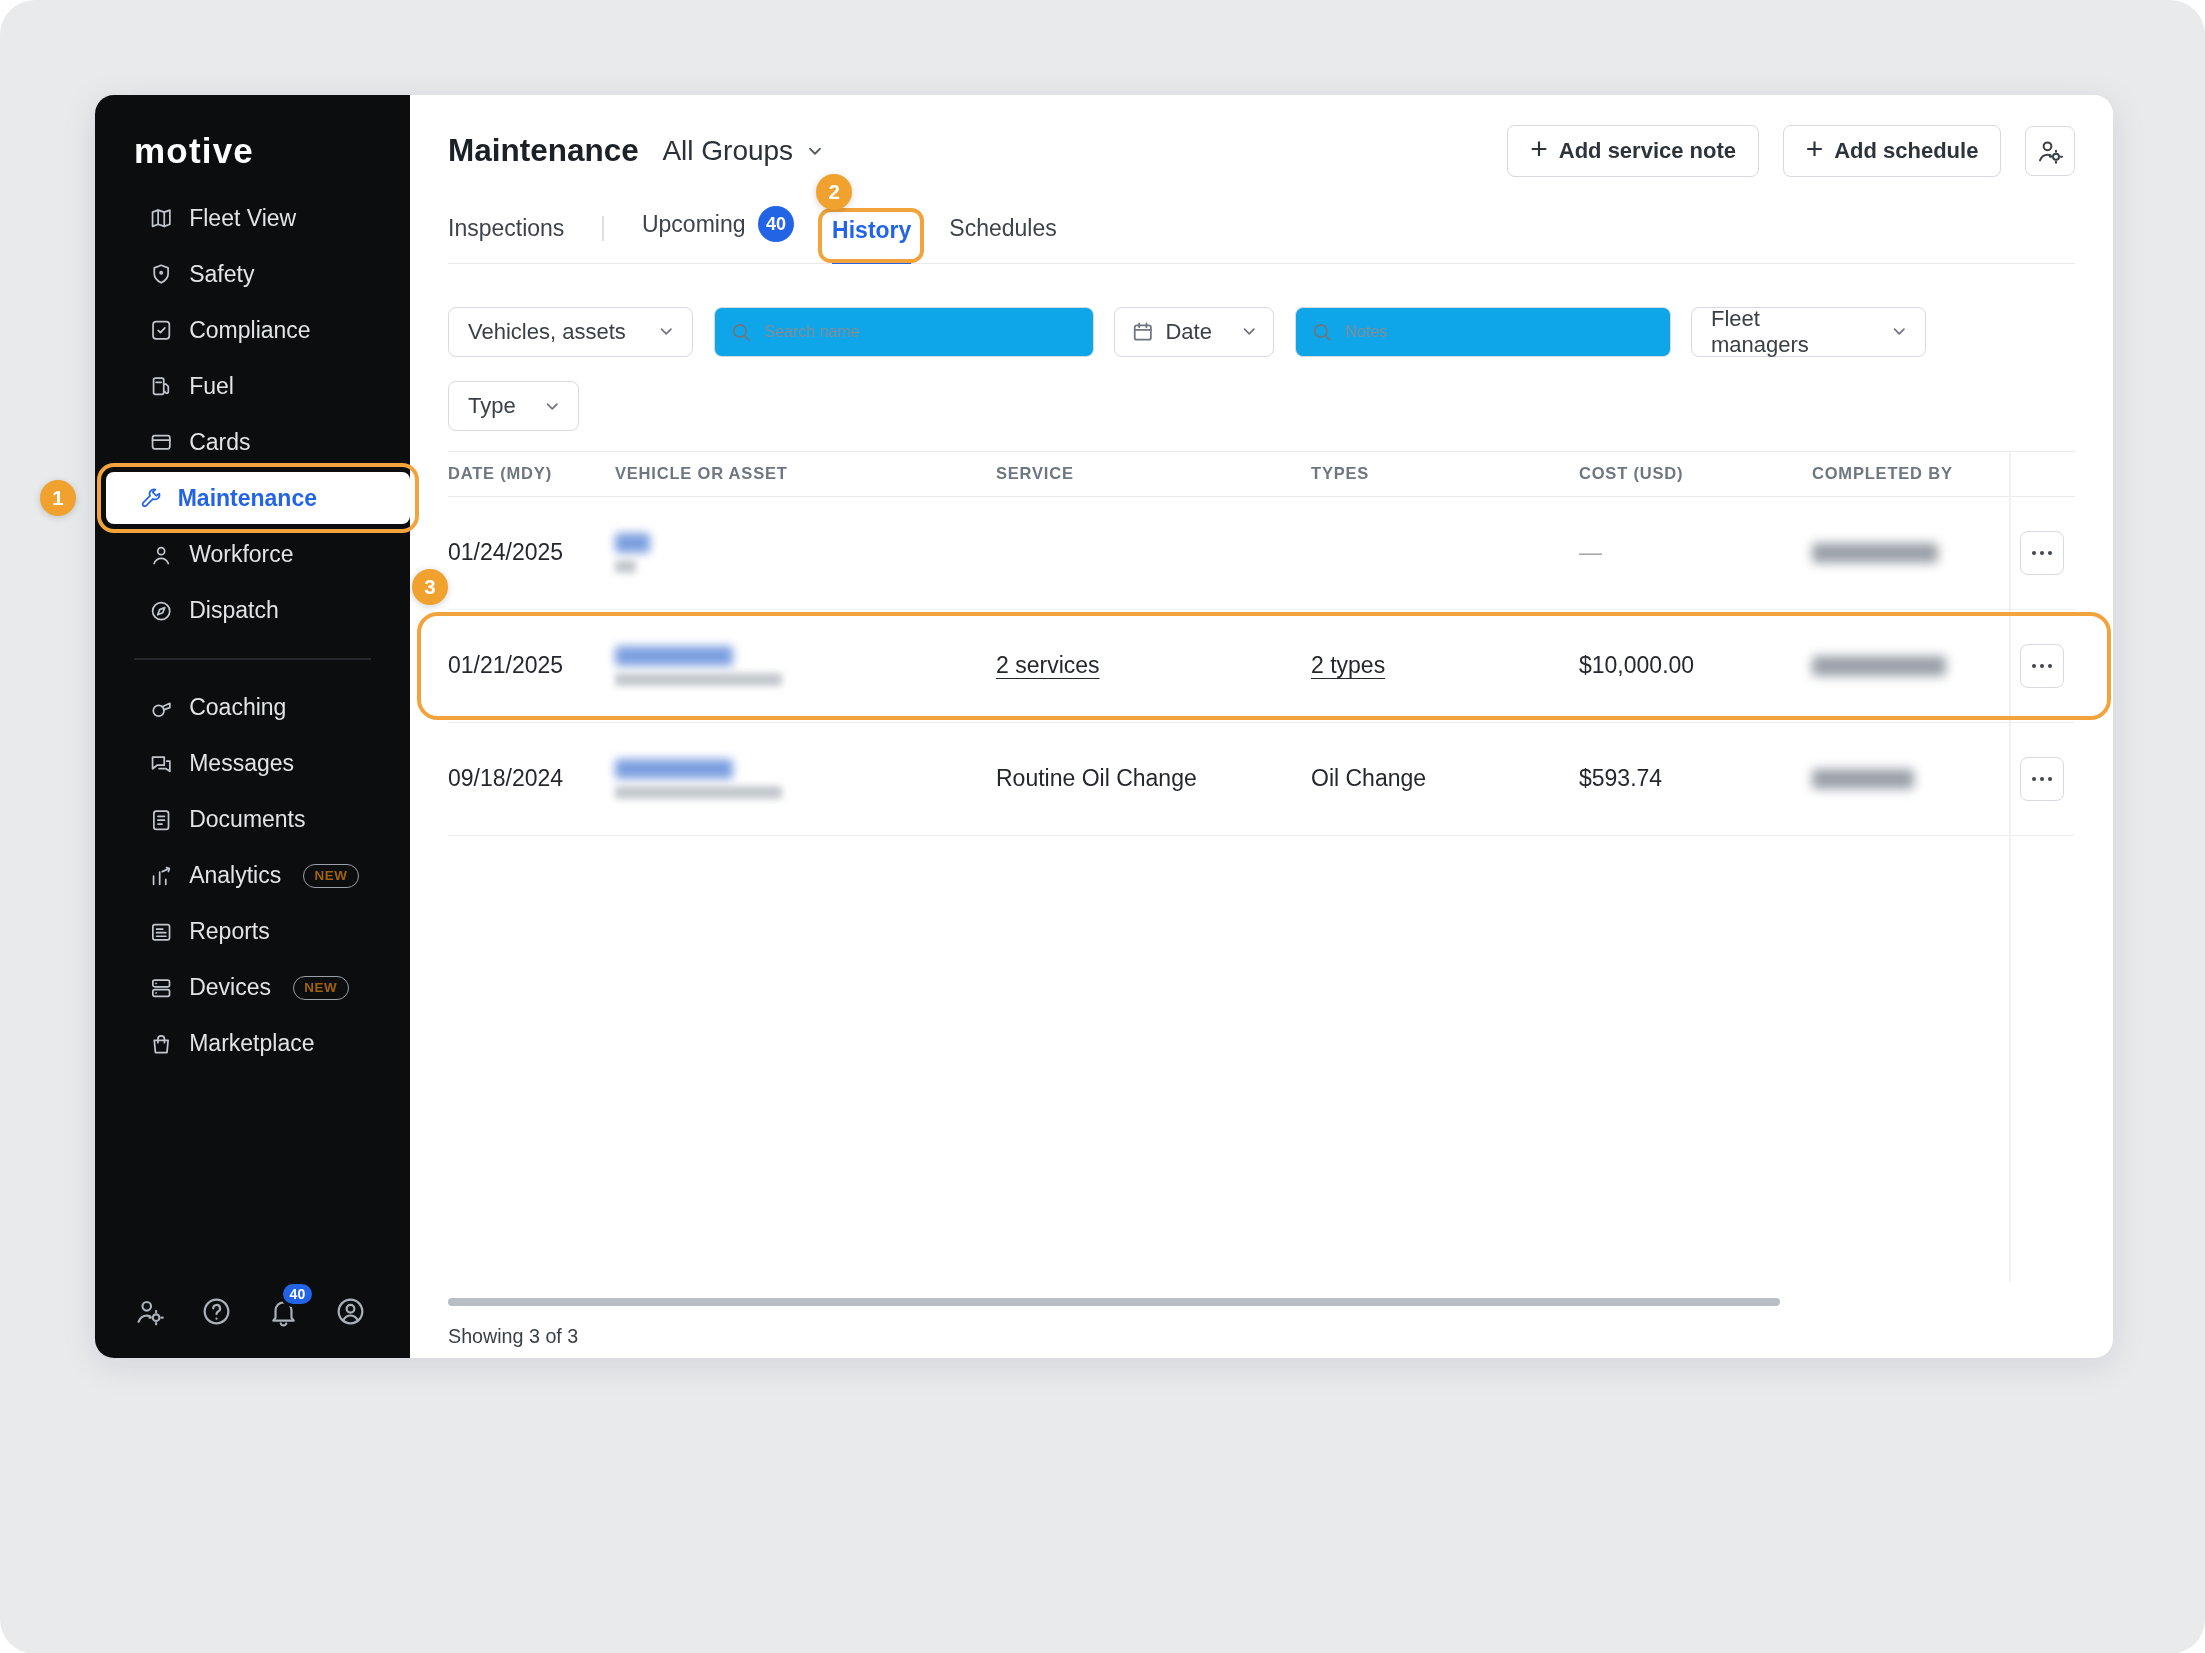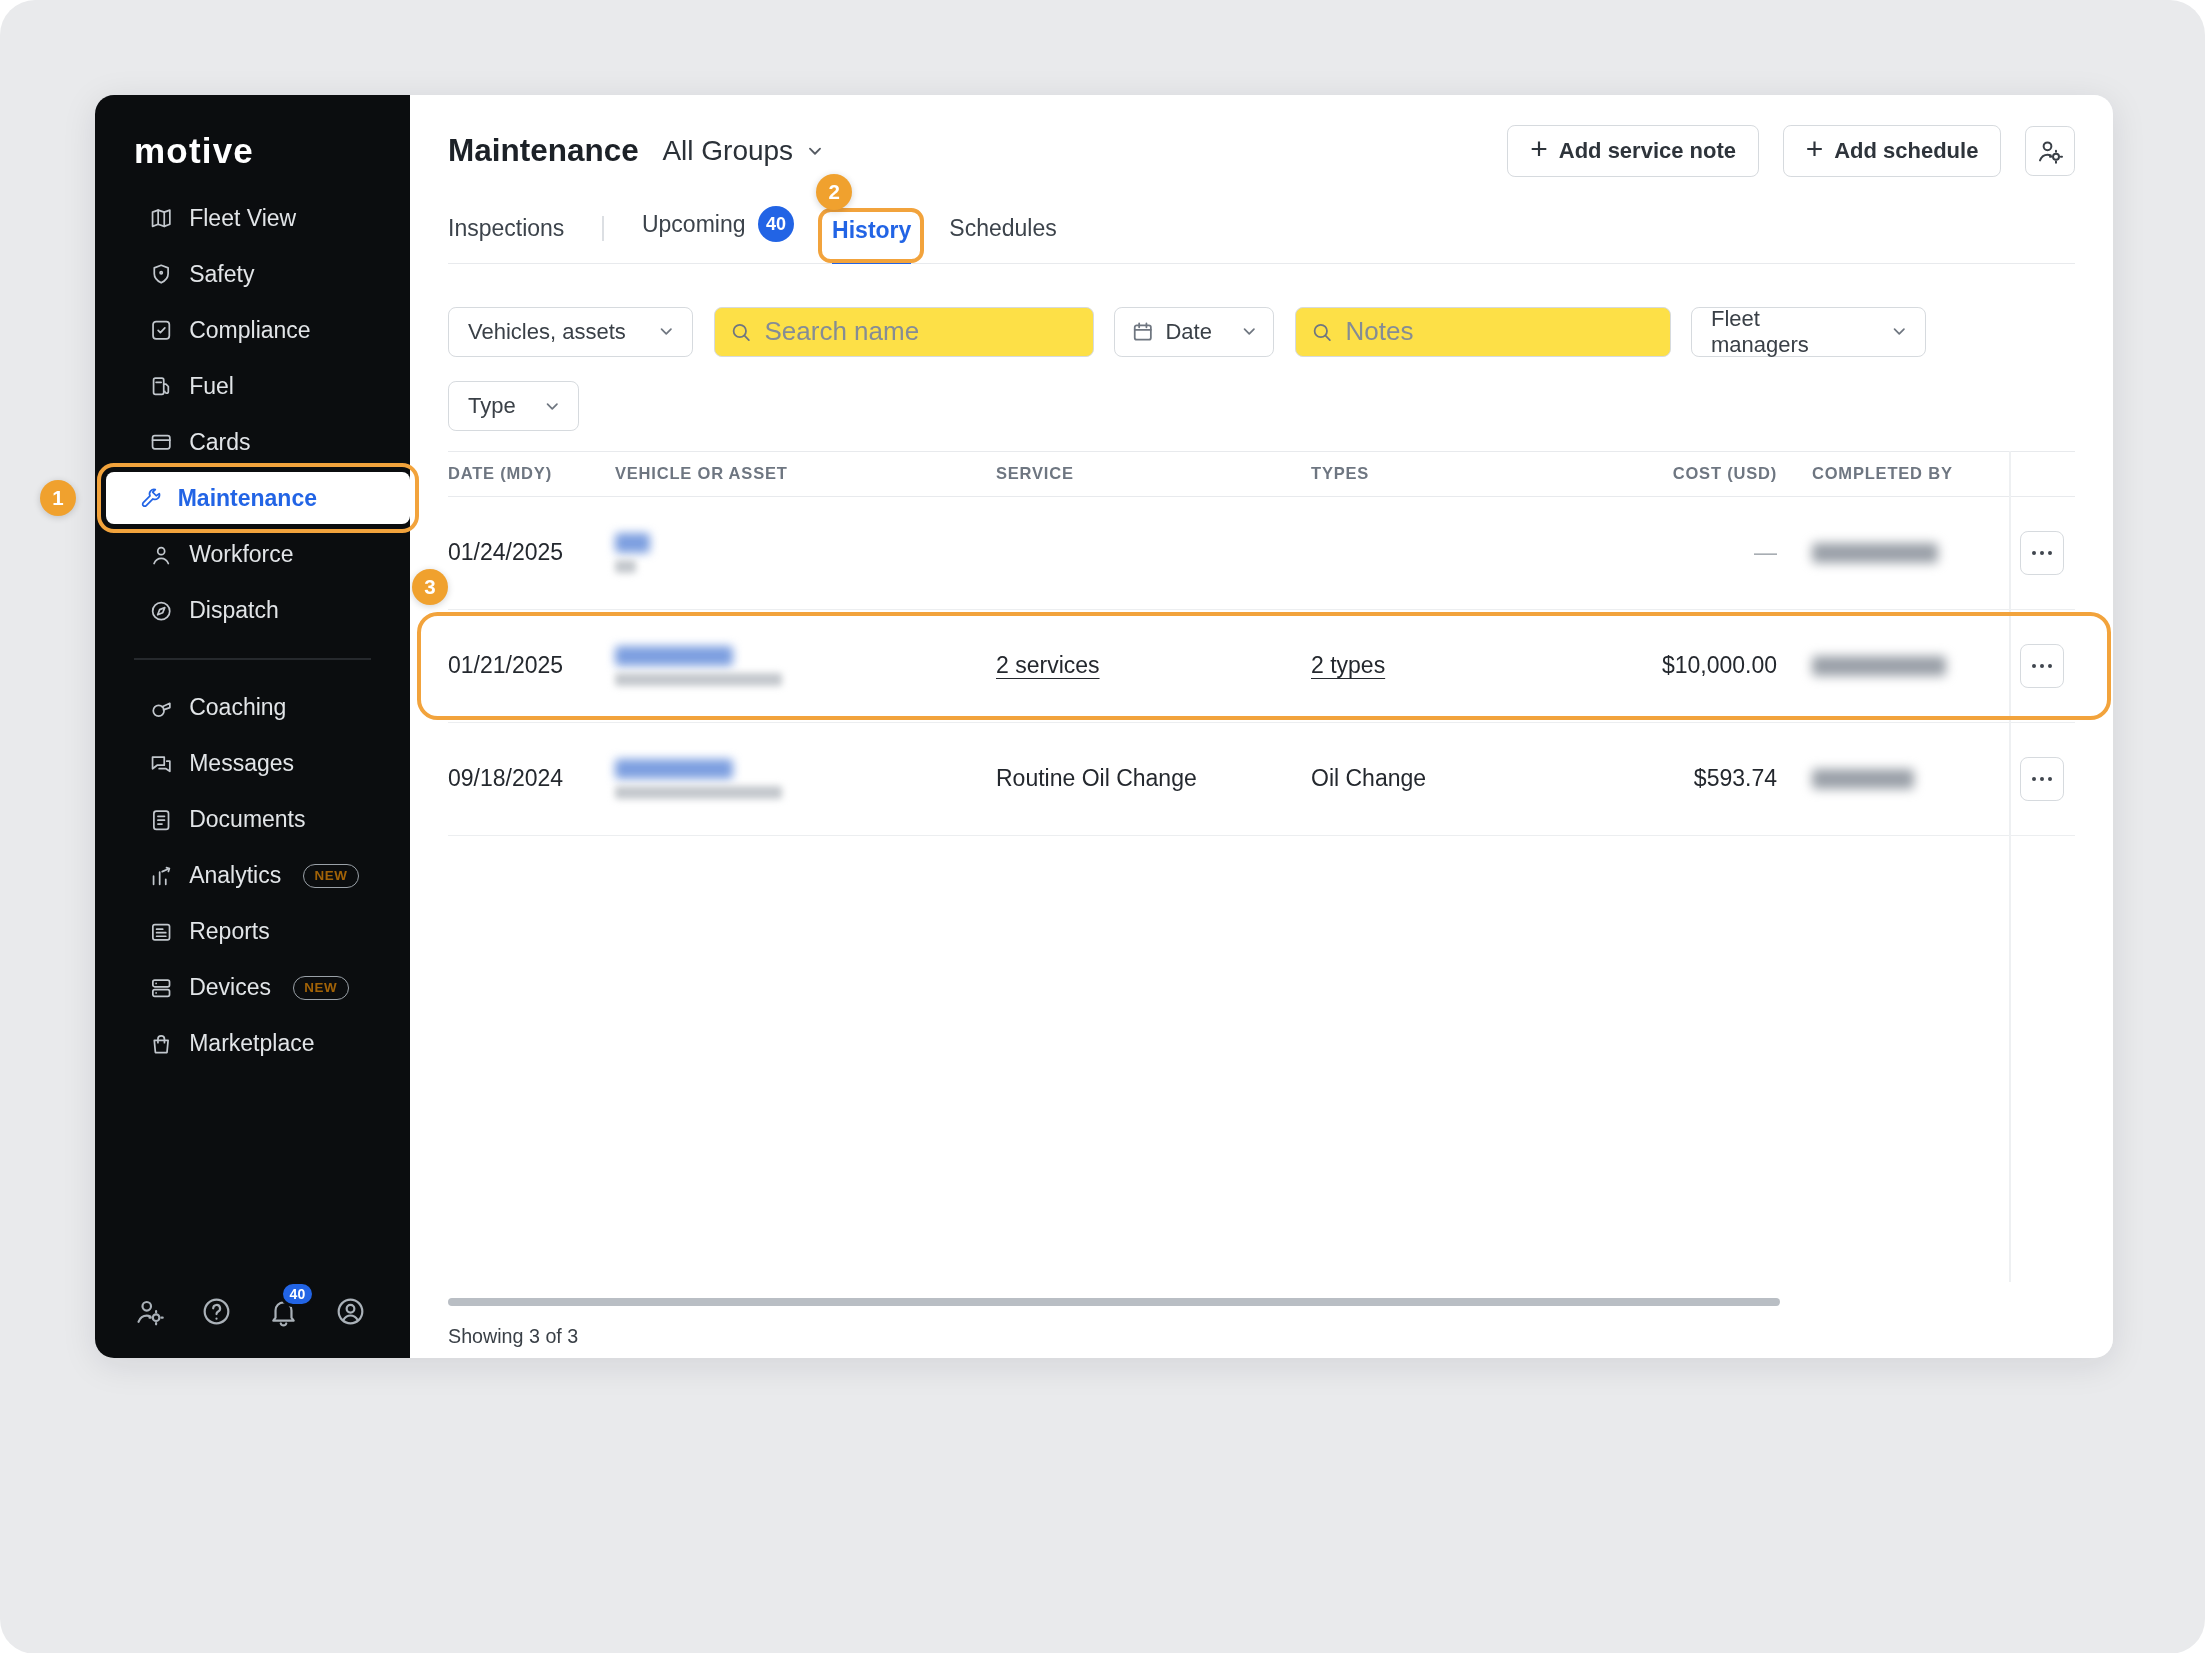--- a/index.html
+++ b/index.html
@@ -98,37 +98,37 @@
   .fctl .chev { width:20.5px; height:20.5px; color:#6f7680; }
   .dropdown { justify-content:space-between; padding:0 15.8px 0 19px; }
   .w-vehicles { width:245px; } .w-fleet { width:235px;gap:44px; } .w-type { width:131px; }
   .w-date { width:160px; gap:11px; padding:0 14px 0 15.8px; }
   .w-date .chev { margin-left:auto; }
   .fctl .ficon { width:23.6px; height:23.6px; color:#6f7680; flex:none; }
   .input-wrap { position:relative; }
   .input-wrap .input-icon { position:absolute; left:15.8px; top:50%; transform:translateY(-50%);
     width:23.6px; height:23.6px; color:#6f7680; }
   .input-wrap input {
-    height:50px; border:1.6px solid #d6dade; border-radius:7.9px; background:#fde047;
-    font-family:inherit; font-size:26px; color:#3a4047; padding:0 21px 0 50px; outline:none;
+    height:50px; border:1.6px solid #d6dade; border-radius:7.9px; background:#0ea5e9;
+    font-family:inherit; font-size:16px; color:#3a4047; padding:0 21px 0 50px; outline:none;
   }
   .input-wrap input::placeholder { color:#858c95; }
   .w-search input { width:380px; } .w-notes input { width:376px; }
   
   .table-wrap { margin-top:20px; flex:1; position:relative; }
   .thead, .trow {
     display:grid; grid-template-columns:167px 381px 315px 268px 198px 232px 66px;
     align-items:center;
   }
   .thead {
     height:46px; border-top:1.6px solid #e8eaed; border-bottom:1.6px solid #e8eaed;
     font-size:16.5px; font-weight:700; letter-spacing:0.8px; color:#6e7681;
   }
   .trow { height:113px; border-bottom:1.6px solid #eceef0; font-size:23px; color:#24282e; position:relative; }
-  .th-cost, .cell-cost { text-align:right; }
+  .th-cost, .cell-cost { text-align:left; }
   .th-completed, .cell-completed { padding-left:35px; }
   .cell-cost.dim { color:#a8adb3; }
   .cell-link { text-decoration:underline; text-underline-offset:4.7px; text-decoration-thickness:1.2px; color:#24282e; cursor:pointer; }
   .veh-stack { display:flex; flex-direction:column; gap:7px; }
   .blur-blue { height:20.5px; border-radius:3.9px; background:#7d9fe0; filter:blur(4.7px); }
   .blur-gray { height:12.6px; border-radius:3.2px; background:#c3c7cc; filter:blur(3.9px); }
   .blur-dark { height:20.5px; border-radius:3.9px; background:#9aa0a8; filter:blur(5.5px); }
   .w26{width:20.5px}.w44{width:35px}.w130{width:102px}.w150{width:118px}.w160{width:126px}.w170{width:134px}.w212{width:167px}
   .cell-action { display:flex; justify-content:center; }
   .dots-btn {

